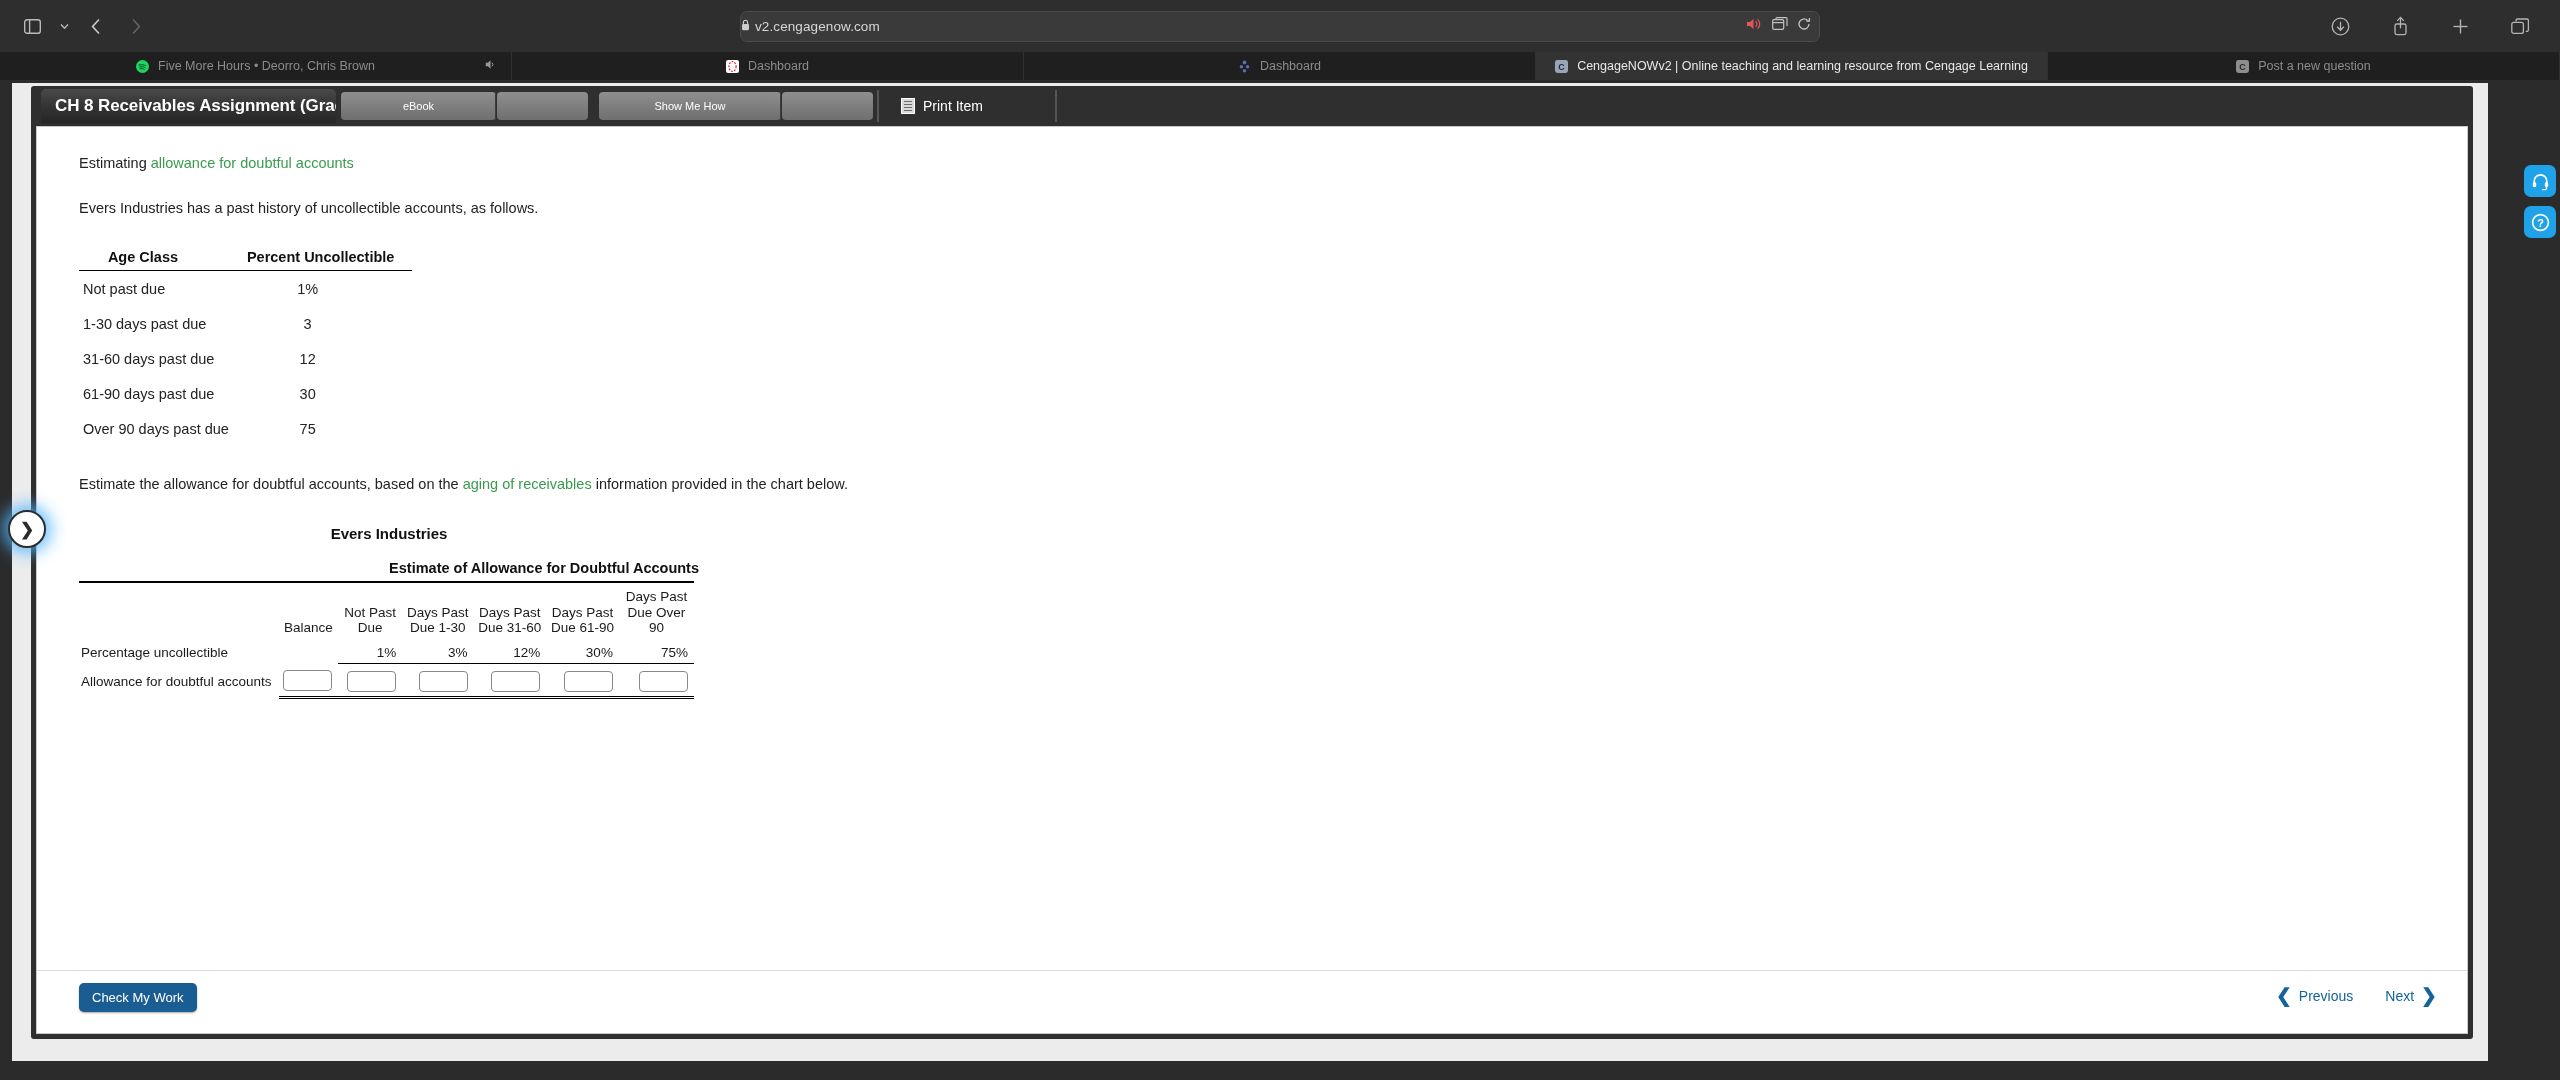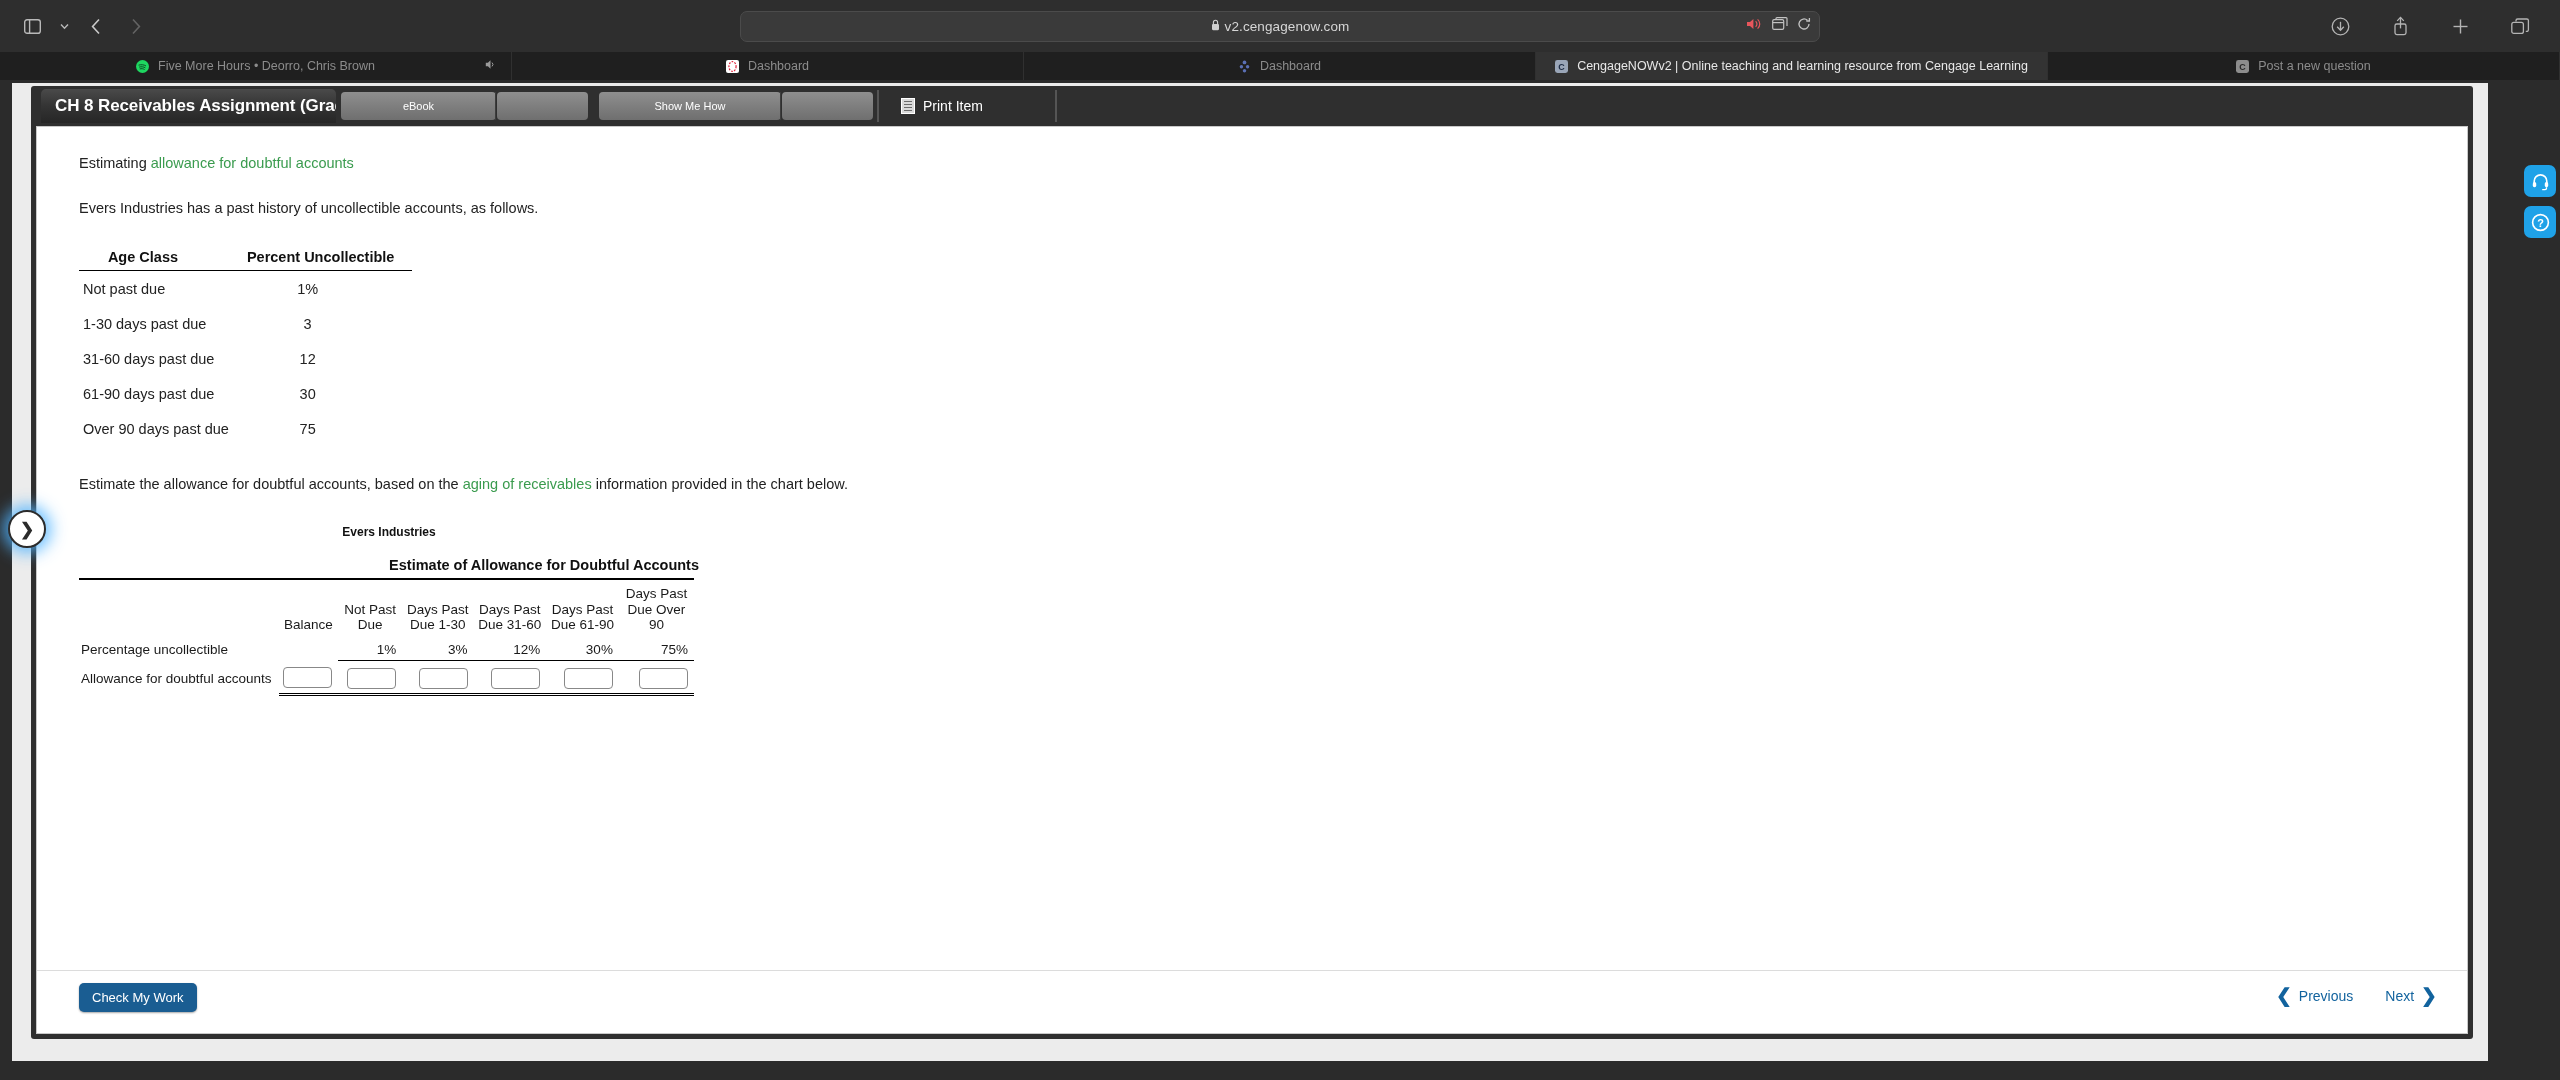--- a/index.html
+++ b/index.html
@@ -21,21 +21,21 @@
   .chrome-btn{
     width:36px; height:30px; border-radius:5px;
     display:flex; align-items:center; justify-content:center;
     color:#b9b9b9; cursor:default;
   }
   .chrome-btn svg{ display:block; }
 
   #address-bar{
     width:1080px; height:31px;
     background:#3a3a3a; border:1px solid #4b4b4b; border-radius:7px;
-    display:flex; align-items:center; justify-content:center;
+    display:flex; align-items:center; 
     position:relative;
   }
   #url-text{
     color:#d6d6d6; font-size:13.5px; letter-spacing:.1px;
   }
   .lock-icon{ margin-right:5px; display:inline-block; vertical-align:-2px; }
   #addr-right-icons{
     position:absolute; right:8px; top:0; height:100%;
     display:flex; align-items:center; gap:9px;
   }
@@ -147,21 +147,21 @@
   #age-table td{
     font-size:14.5px; color:#222; padding:10px 18px 9px 0;
   }
   #age-table td.c1{ padding-left:4px; white-space:nowrap; }
   #age-table td.c2{ text-align:center; padding-right:44px; }
 
   .para-mid{ margin-top:28px; }
 
   
   #est-wrap{ margin-top:30px; width:620px; }
-  .est-title{ text-align:center; font-size:12px; font-weight:bold; color:#111; }
+  .est-title{ text-align:center; font-size:15px; font-weight:bold; color:#111; }
   .est-title2{ text-align:right; font-size:14.5px; font-weight:bold; color:#111; margin-top:18px; }
   #est-table{
     border-collapse:collapse; width:615px; margin-top:5px;
     border-top:2px solid #000;
   }
   #est-table th{
     font-size:13.5px; font-weight:normal; color:#1a1a1a;
     text-align:center; vertical-align:bottom;
     padding:6px 4px 5px 4px; line-height:1.15;
   }

